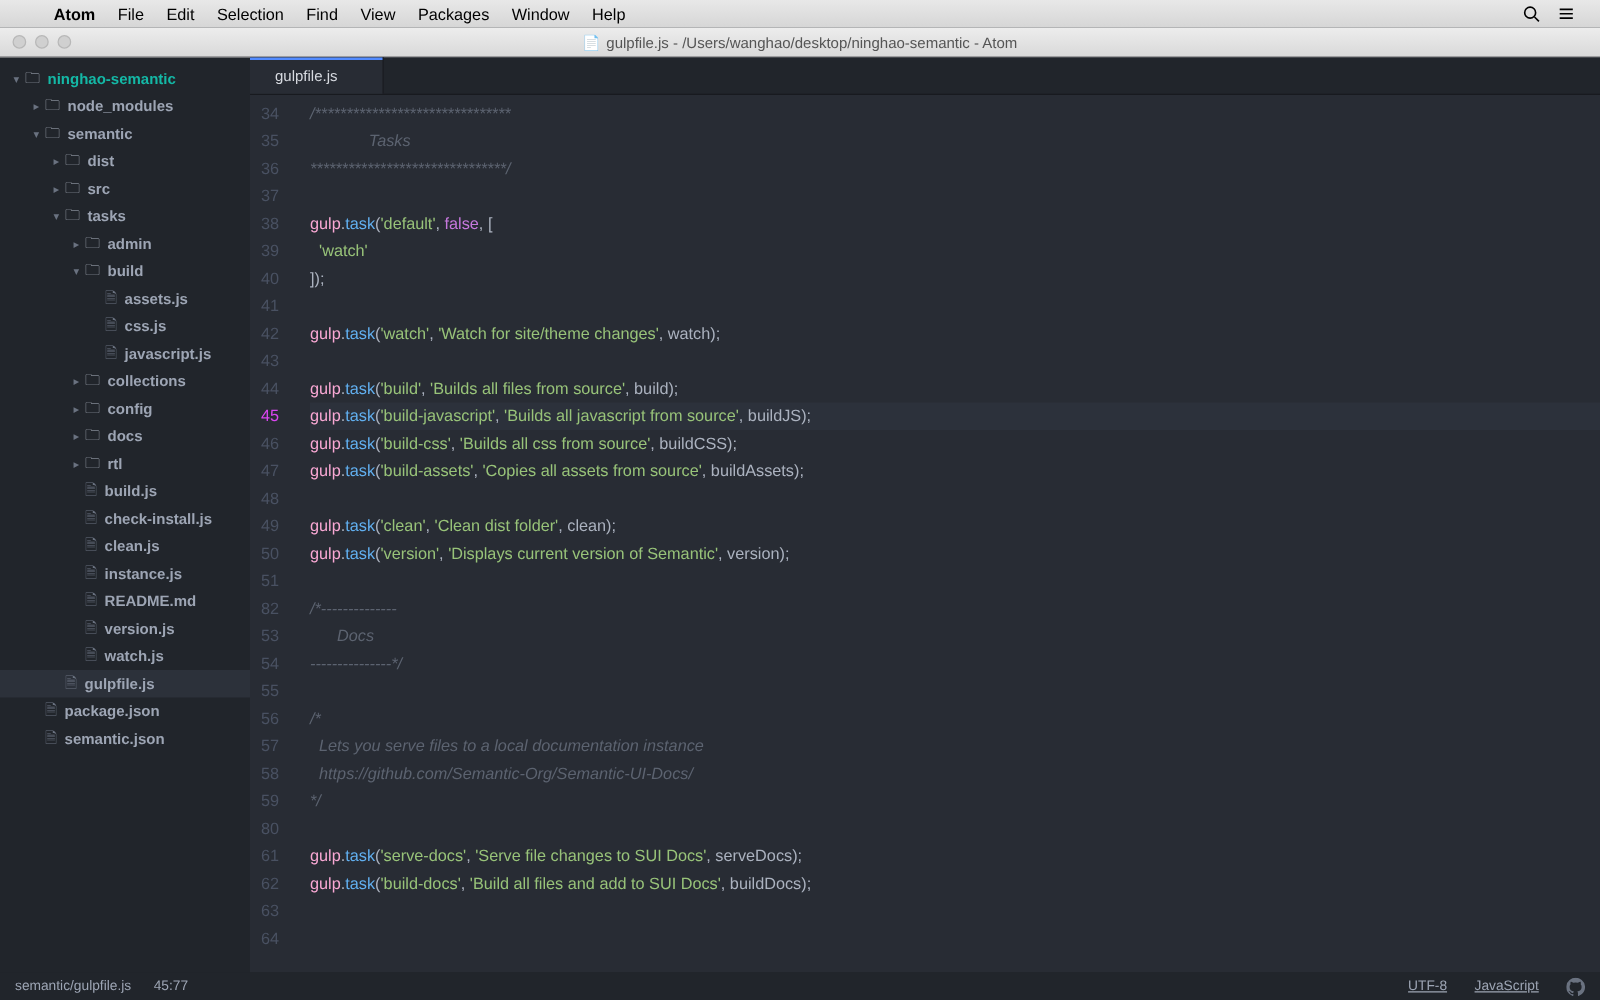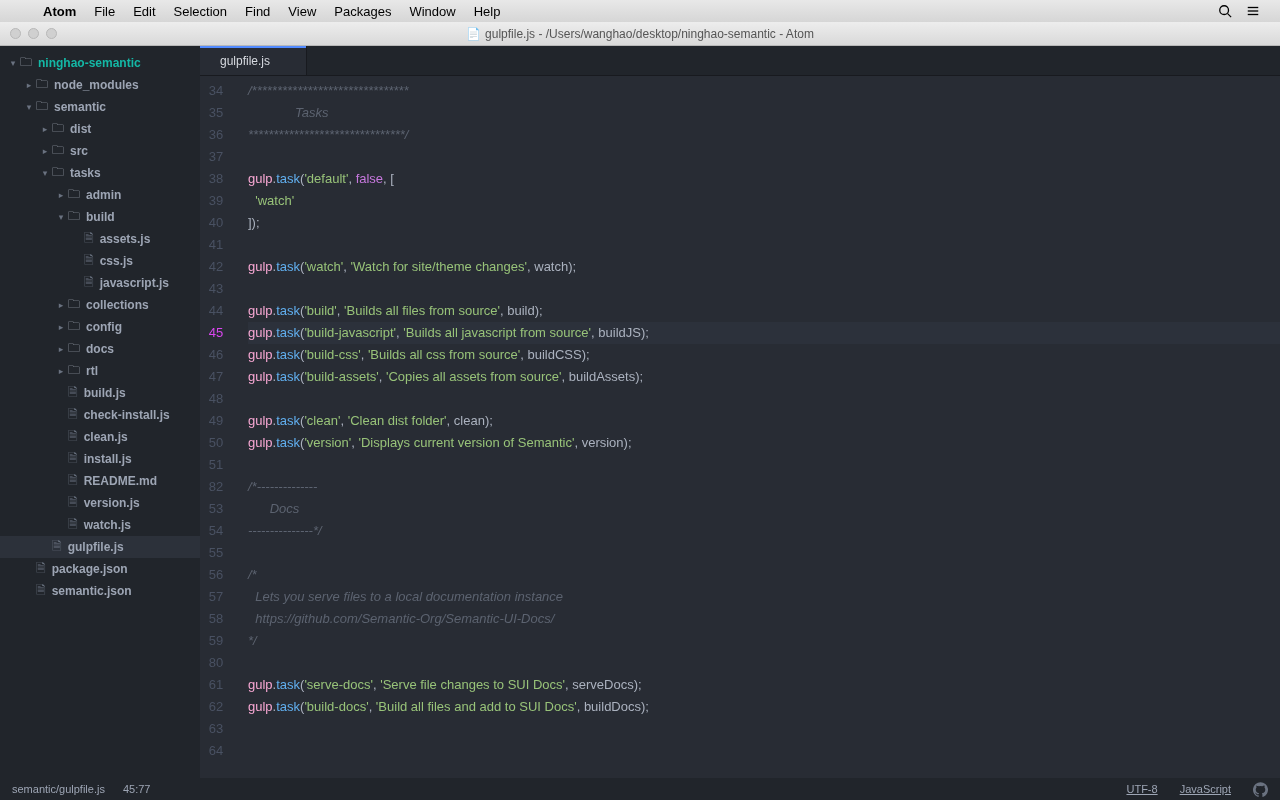--- a/index.html
+++ b/index.html
@@ -180,21 +180,21 @@
         <div class="tree-row" style="padding-left:68px;">
         <span class="icon-file">🗎</span>
         <span class="tree-label">check-install.js</span>
       </div>
         <div class="tree-row" style="padding-left:68px;">
         <span class="icon-file">🗎</span>
         <span class="tree-label">clean.js</span>
       </div>
         <div class="tree-row" style="padding-left:68px;">
         <span class="icon-file">🗎</span>
-        <span class="tree-label">install.js</span>
+        <span class="tree-label">instance.js</span>
       </div>
         <div class="tree-row" style="padding-left:68px;">
         <span class="icon-file">🗎</span>
         <span class="tree-label">README.md</span>
       </div>
         <div class="tree-row" style="padding-left:68px;">
         <span class="icon-file">🗎</span>
         <span class="tree-label">version.js</span>
       </div>
         <div class="tree-row" style="padding-left:68px;">

